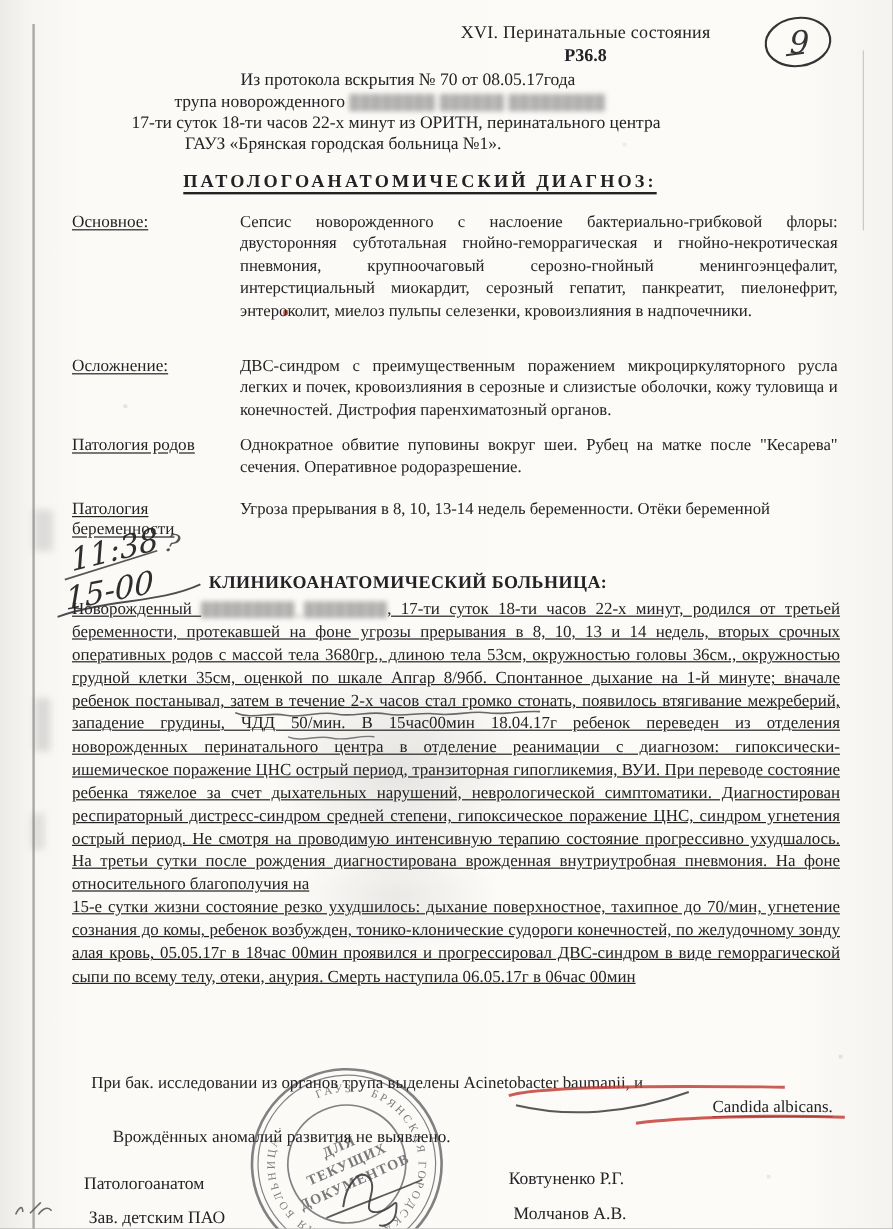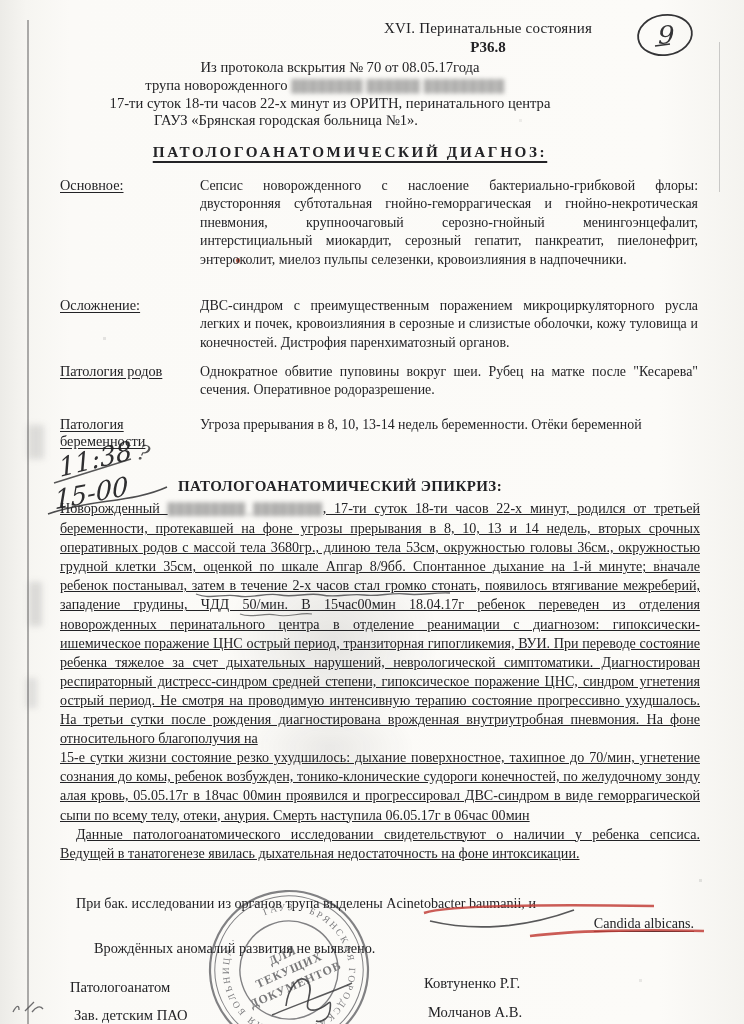--- a/index.html
+++ b/index.html
@@ -122,25 +122,24 @@
       <div><span class="u">Патология</span></div>
       <div><span class="u">беременности</span></div>
     </div>
     <div class="sec-text">Угроза прерывания в 8, 10, 13-14 недель беременности. Отёки беременной</div>
   </div>
 
   <div class="abs hand hw1">11:38</div>
   <div class="abs hand hw2">15-00</div>
   <div class="abs hand hwq">?</div>
 
-  <div class="abs ctr ep-title txt">ПАТОЛОГОАНАТОМИЧЕСКИЙ ЭПИКРИЗ:</div>
+  <div class="abs ctr ep-title txt">КЛИНИКОАНАТОМИЧЕСКИЙ БОЛЬНИЦА:</div>
   <div class="abs ep-body txt">
     <p><span>Новорожденный </span><span class="redact">█████████ ████████</span><span>, 17-ти суток 18-ти часов 22-х минут, родился от третьей беременности, протекавшей на фоне угрозы прерывания в 8, 10, 13 и 14 недель, вторых срочных оперативных родов с массой тела 3680гр., длиною тела 53см, окружностью головы 36см., окружностью грудной клетки 35см, оценкой по шкале Апгар 8/9бб. Спонтанное дыхание на 1-й минуте; вначале ребенок постанывал, затем в течение 2-х часов стал громко стонать, появилось втягивание межреберий, западение грудины, ЧДД 50/мин. В 15час00мин 18.04.17г ребенок переведен из отделения новорожденных перинатального центра в отделение реанимации с диагнозом: гипоксически-ишемическое поражение ЦНС острый период, транзиторная гипогликемия, ВУИ. При переводе состояние ребенка тяжелое за счет дыхательных нарушений, неврологической симптоматики. Диагностирован респираторный дистресс-синдром средней степени, гипоксическое поражение ЦНС, синдром угнетения острый период. Не смотря на проводимую интенсивную терапию состояние прогрессивно ухудшалось. На третьи сутки после рождения диагностирована врожденная внутриутробная пневмония. На фоне относительного благополучия на</span></p>
     <p>15-е сутки жизни состояние резко ухудшилось: дыхание поверхностное, тахипное до 70/мин, угнетение сознания до комы, ребенок возбужден, тонико-клонические судороги конечностей, по желудочному зонду  алая кровь, 05.05.17г в 18час 00мин проявился и прогрессировал ДВС-синдром в виде геморрагической сыпи по всему телу, отеки, анурия. Смерть наступила  06.05.17г в 06час 00мин</p>
-    <p class="ind">Данные патологоанатомического исследовании свидетельствуют о наличии  у ребенка сепсиса.  Ведущей в танатогенезе явилась дыхательная  недостаточность на фоне интоксикации.</p>
   </div>
 
   <div class="abs bak txt">
     <div class="ind"><span>При бак. исследовании из органов трупа выделены </span><span>Acinetobacter baumanii,</span><span> и</span></div>
     <div class="bak-line2"><span class="latin2">Candida albicans.</span></div>
   </div>
 
   <div class="abs noanom txt">Врождённых аномалий развития не выявлено.</div>
 
   <svg class="abs stamp stampwrap" viewBox="0 0 172 172">

